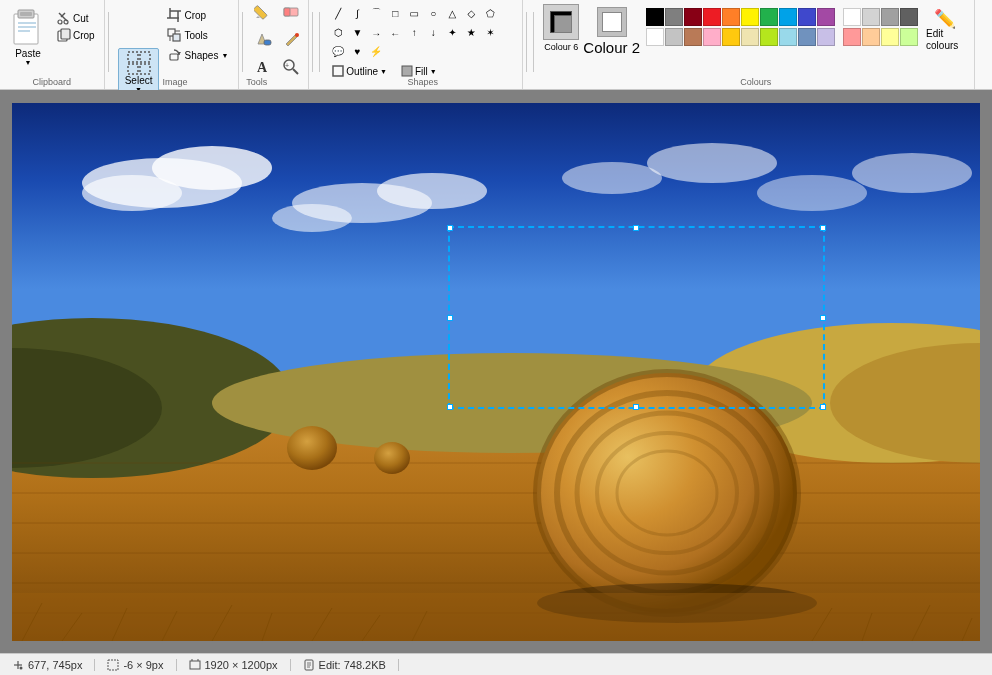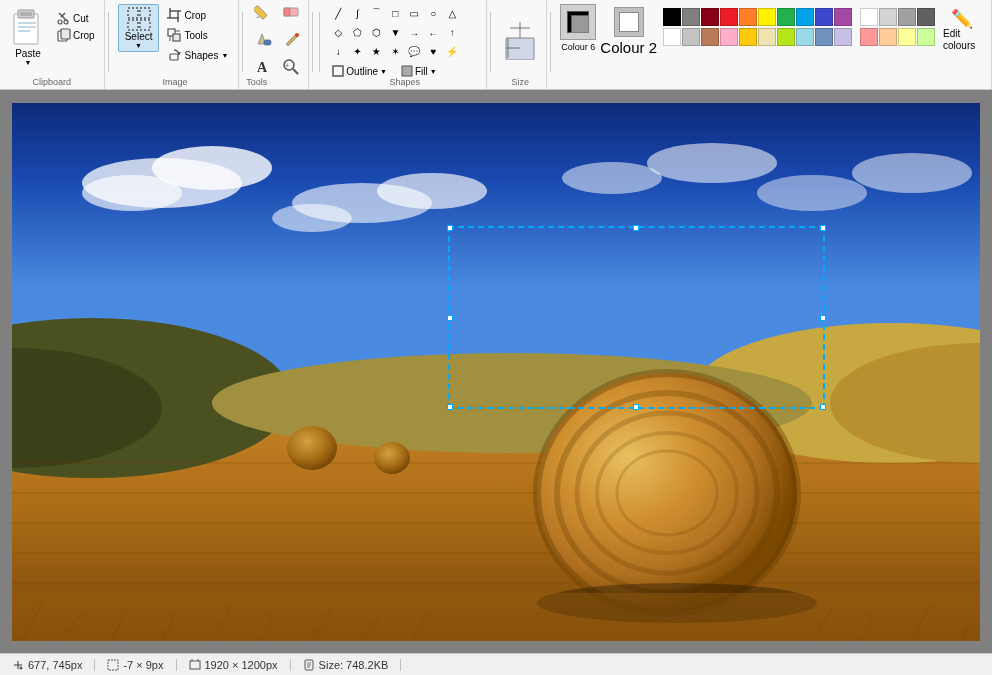--- a/index.html
+++ b/index.html
@@ -86,21 +86,21 @@
         <span>Crop</span>
       </div>
     </div>
     <div class="ribbon-group-label" style="position:absolute;bottom:2px;left:0;right:0;text-align:center;">Clipboard</div>
   </div>
 
   <div class="separator-line"></div>
 
   <div class="ribbon-group" style="flex-direction:row;align-items:flex-start;padding-bottom:14px;gap:4px;">
 
-    <div style="display:flex;flex-direction:column;align-items:flex-end;gap:2px;">
+    <div style="display:flex;flex-direction:column;align-items:flex-end;gap:2px;margin-top:44px;">
       <div class="select-btn">
         <svg width="24" height="24" viewBox="0 0 24 24">
           <rect x="1" y="1" width="10" height="10" fill="none" stroke="#555" stroke-width="1.5" stroke-dasharray="2,2"></rect>
           <rect x="13" y="1" width="10" height="10" fill="none" stroke="#555" stroke-width="1.5" stroke-dasharray="2,2"></rect>
           <rect x="1" y="13" width="10" height="10" fill="none" stroke="#555" stroke-width="1.5" stroke-dasharray="2,2"></rect>
           <rect x="13" y="13" width="10" height="10" fill="none" stroke="#555" stroke-width="1.5" stroke-dasharray="2,2"></rect>
         </svg>
         <span style="font-size:10px;">Select</span>
         <span style="font-size:7px;">▼</span>
       </div>
@@ -235,32 +235,20 @@
         </svg>
         <span>Fill</span>
         <span style="font-size:7px;">▼</span>
       </div>
     </div>
     <div class="ribbon-group-label" style="position:absolute;bottom:2px;left:0;right:0;text-align:center;">Shapes</div>
   </div>
 
   <div class="separator-line"></div>
 
-  <div class="ribbon-group" style="align-items:center;justify-content:center;padding-bottom:14px;">
-    <div style="display:flex;flex-direction:column;align-items:center;cursor:pointer;padding:4px;">
-      <svg width="32" height="40" viewBox="0 0 32 40">
-        <rect x="2" y="18" width="28" height="22" fill="#d0d8e8" stroke="#888" stroke-width="1" rx="1"></rect>
-        <line x1="6" y1="8" x2="26" y2="8" stroke="#555" stroke-width="0.8" marker-start="url(#a)" marker-end="url(#b)"></line>
-        <line x1="16" y1="2" x2="16" y2="18" stroke="#555" stroke-width="0.8"></line>
-        <line x1="4" y1="18" x2="4" y2="38" stroke="#555" stroke-width="0.8"></line>
-        <line x1="2" y1="28" x2="16" y2="28" stroke="#555" stroke-width="0.8"></line>
-      </svg>
-    </div>
-    <div class="ribbon-group-label" style="position:absolute;bottom:2px;left:0;right:0;text-align:center;">Size</div>
-  </div>
 
   <div class="separator-line"></div>
 
   <div class="ribbon-group" style="flex-direction:row;align-items:flex-start;padding-bottom:14px;gap:4px;">
 
     <div class="colour-btn">
       <div style="position:relative;width:36px;height:36px;background:#d0d0d0;border:1px solid #999;">
         <div style="position:absolute;top:6px;left:6px;width:22px;height:22px;background:#000000;border:1px solid #555;"></div>
         <div style="position:absolute;top:10px;left:10px;width:18px;height:18px;background:#ffffff;border:1px solid #999;opacity:0.6;"></div>
       </div>
@@ -313,20 +301,21 @@
         <div style="width:18px;height:18px;background:#ffcc99;border:1px solid rgba(0,0,0,0.2);cursor:pointer;"></div>
         <div style="width:18px;height:18px;background:#ffff99;border:1px solid rgba(0,0,0,0.2);cursor:pointer;"></div>
         <div style="width:18px;height:18px;background:#ccff99;border:1px solid rgba(0,0,0,0.2);cursor:pointer;"></div>
       </div>
     </div>
 
     <div style="display:flex;flex-direction:column;align-items:center;cursor:pointer;padding:2px;margin-top:4px;">
       <div style="font-size:18px;line-height:1;">✏️</div>
       <div style="font-size:10px;max-width:40px;line-height:1.2;">Edit colours</div>
     </div>
+    <div class="ribbon-group-label" style="position:absolute;bottom:2px;left:0;right:0;text-align:center;">Colours</div>
   </div>
 </div>
 
 <div class="canvas-area">
   <div class="canvas-image">
     
     <svg width="968" height="538" viewBox="0 0 968 538" xmlns="http://www.w3.org/2000/svg">
 
       <defs>
         <linearGradient id="skyGrad" x1="0" y1="0" x2="0" y2="1">
@@ -444,32 +433,32 @@
       <line x1="6" y1="2" x2="6" y2="10" stroke="#555" stroke-width="1.2"></line>
       <line x1="2" y1="6" x2="10" y2="6" stroke="#555" stroke-width="1.2"></line>
       <circle cx="9" cy="9" r="1.5" fill="#555"></circle>
     </svg>
     <span>677, 745px</span>
   </div>
   <div class="status-item">
     <svg width="12" height="12" viewBox="0 0 12 12">
       <rect x="1" y="1" width="10" height="10" fill="none" stroke="#555" stroke-width="1" stroke-dasharray="2,1"></rect>
     </svg>
-    <span>-7 × 9px</span>
+    <span>-6 × 9px</span>
   </div>
   <div class="status-item">
     <svg width="12" height="12" viewBox="0 0 12 12">
       <rect x="1" y="2" width="10" height="8" fill="none" stroke="#555" stroke-width="1"></rect>
       <line x1="3" y1="0" x2="3" y2="2" stroke="#555" stroke-width="1"></line>
       <line x1="9" y1="0" x2="9" y2="2" stroke="#555" stroke-width="1"></line>
     </svg>
     <span>1920 × 1200px</span>
   </div>
   <div class="status-item">
     <svg width="12" height="12" viewBox="0 0 12 12">
       <rect x="2" y="1" width="8" height="10" rx="1" fill="none" stroke="#555" stroke-width="1"></rect>
       <line x1="4" y1="4" x2="8" y2="4" stroke="#555" stroke-width="0.8"></line>
       <line x1="4" y1="6" x2="8" y2="6" stroke="#555" stroke-width="0.8"></line>
       <line x1="4" y1="8" x2="7" y2="8" stroke="#555" stroke-width="0.8"></line>
     </svg>
-    <span>Size: 748.2KB</span>
+    <span>Edit: 748.2KB</span>
   </div>
 </div>
 
 </body></html>

